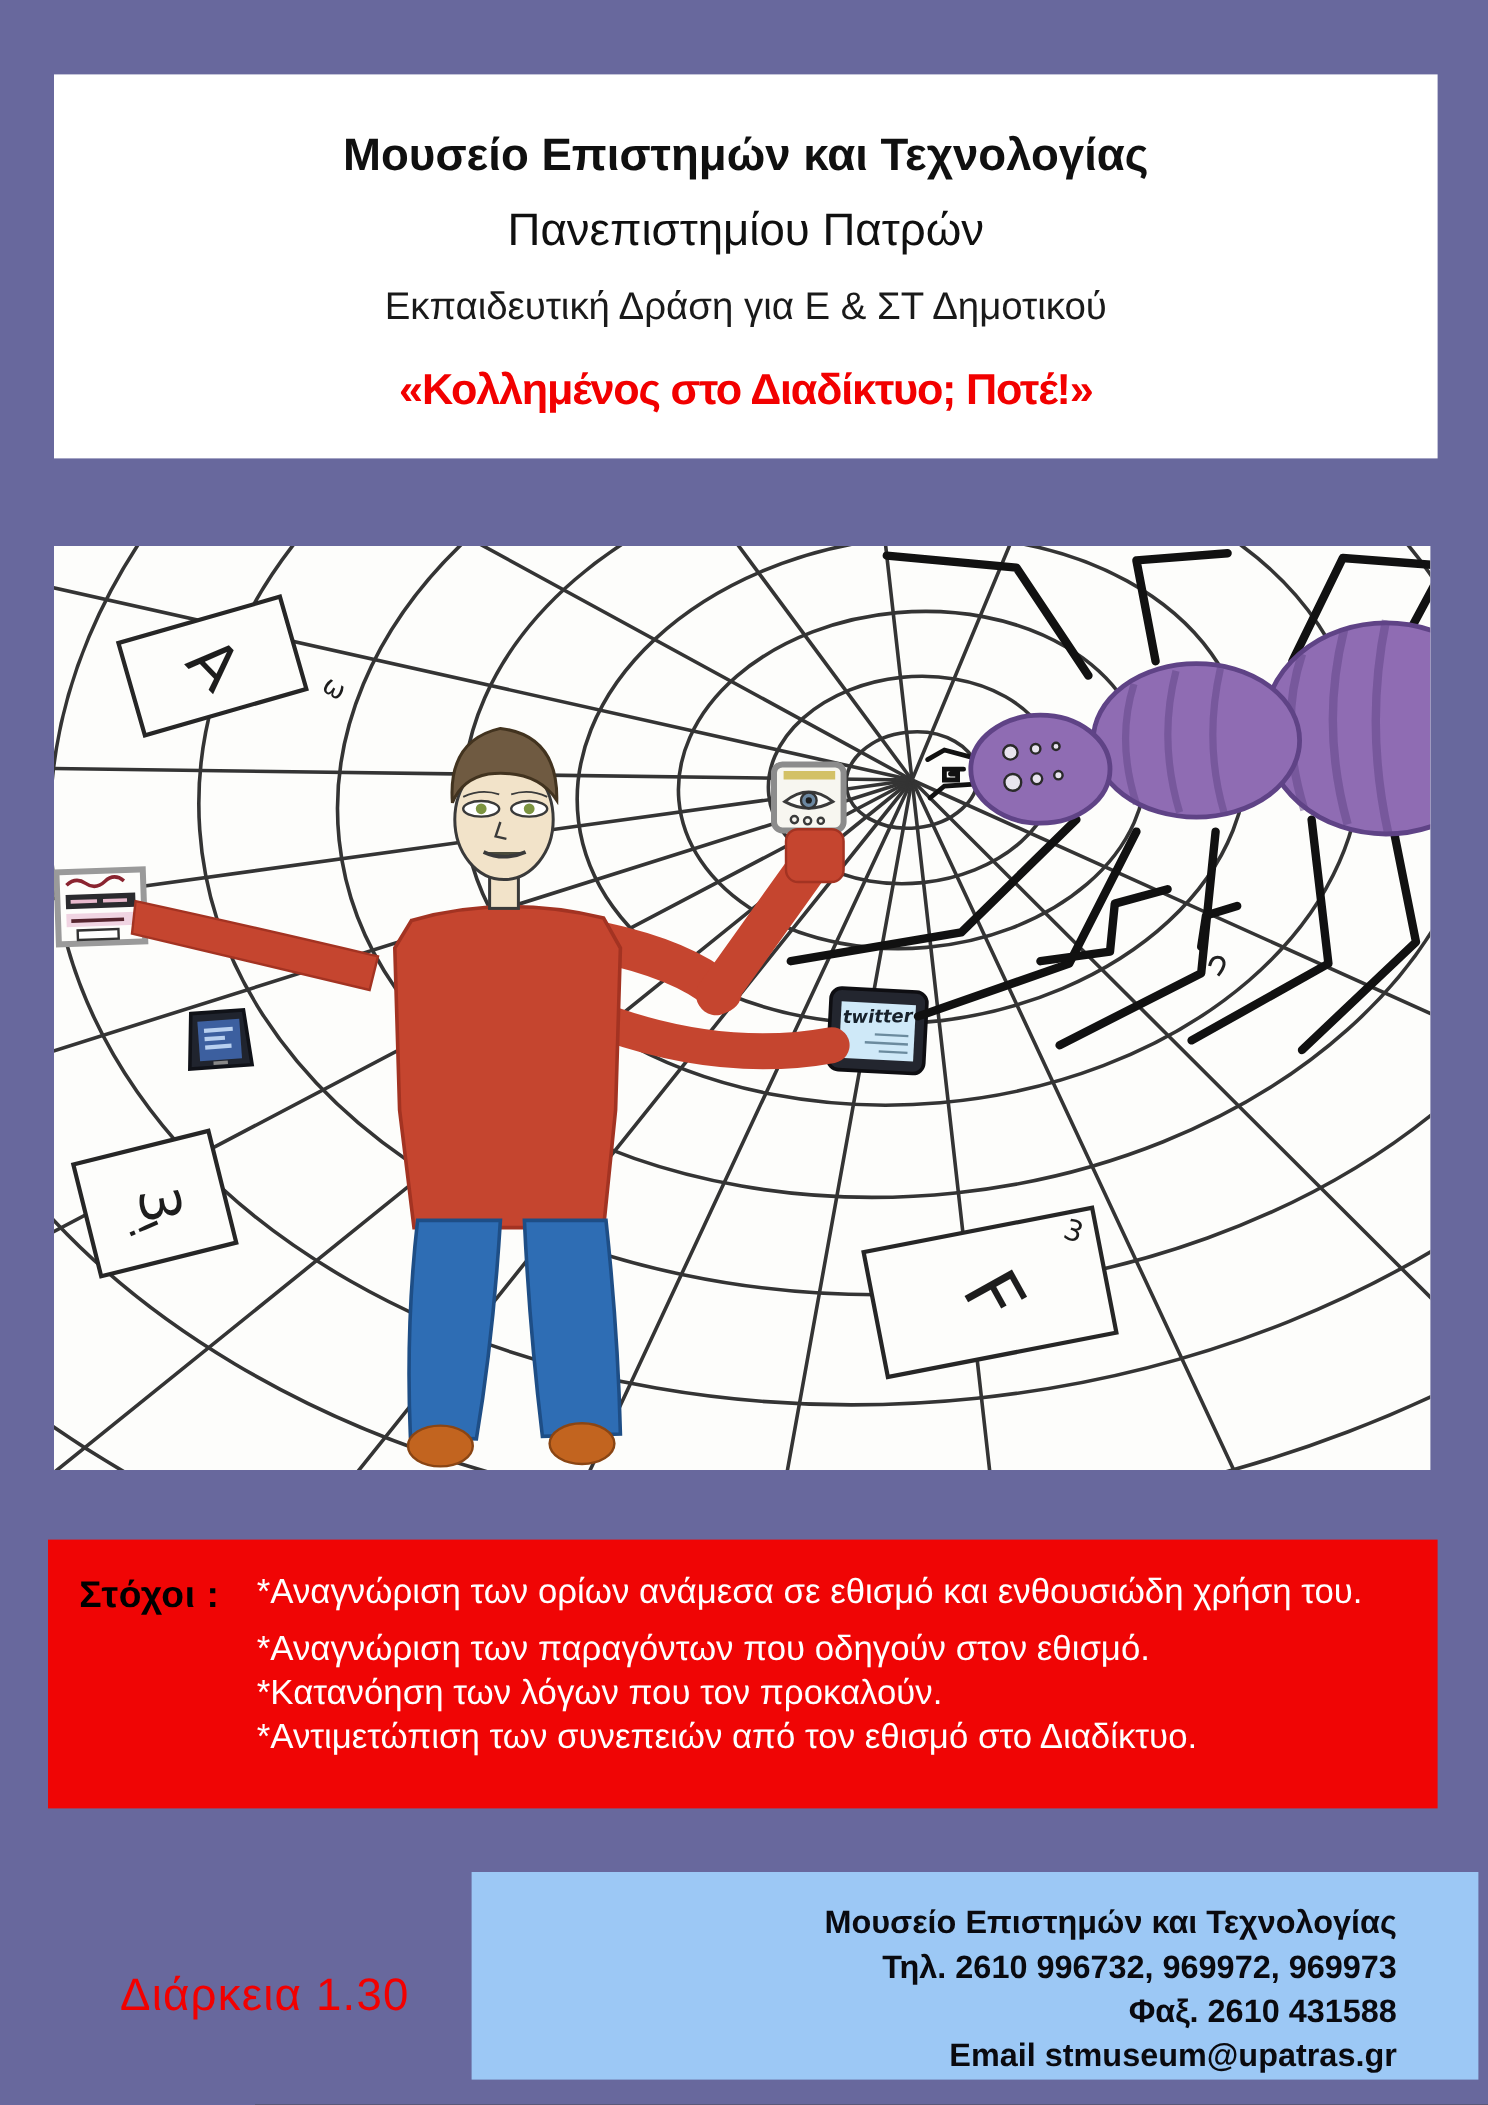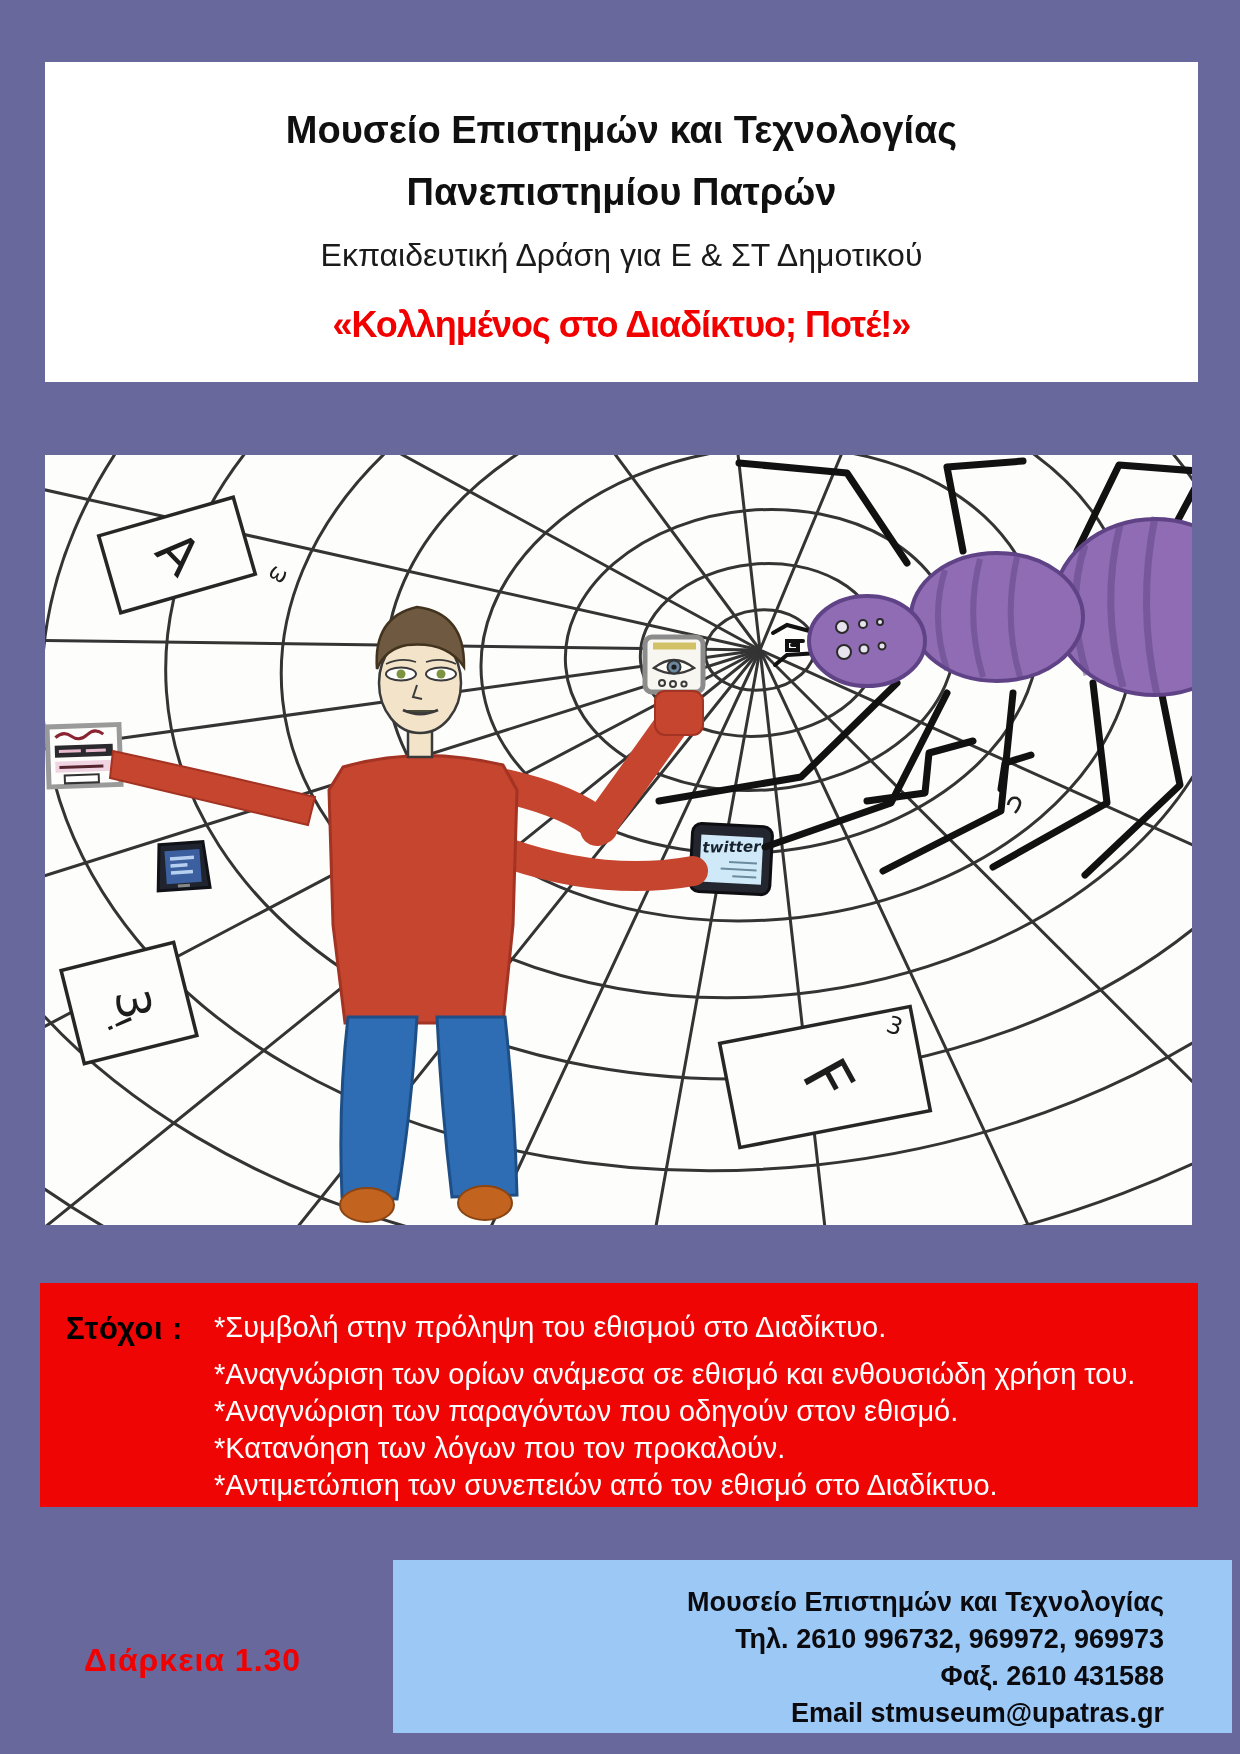--- a/index.html
+++ b/index.html
@@ -10,21 +10,21 @@
     font-family:"Liberation Sans", sans-serif;
     overflow:hidden;
     margin:0 auto;
   }
   .header-box{
     position:absolute;left:45px;top:62px;width:1153px;height:320px;
     background:#ffffff;text-align:center;box-sizing:border-box;
     padding-top:46px;
   }
   .museum-title{font-size:38px;font-weight:bold;color:#101010;line-height:44px;}
-  .university-title{font-size:38px;font-weight:bold;color:#101010;line-height:44px;margin-top:18px;}
+  .university-title{font-size:38px;font-weight:normal;color:#101010;line-height:44px;margin-top:18px;}
   .subtitle{font-size:32px;color:#1a1a1a;line-height:34px;margin-top:24px;}
   .slogan{font-size:36px;font-weight:bold;color:var(--accent-red,#F20000);line-height:54px;margin-top:26px;letter-spacing:-1px;}
   .illustration-box{
     position:absolute;left:45px;top:455px;width:1147px;height:770px;
     background:#fdfdfb;overflow:hidden;
   }
   .illustration-box svg{display:block;}
   .goals-box{
     position:absolute;left:40px;top:1283px;width:1158px;height:224px;
     background:var(--red-box,#F00505);
@@ -32,22 +32,22 @@
     padding:28px 18px 0 26px;
   }
   .goals-heading{
     width:148px;flex:0 0 148px;
     font-size:31px;font-weight:bold;color:#000000;letter-spacing:0.5px;
   }
   .goals-list{flex:1;color:#ffffff;font-size:29px;}
   .goal-item{line-height:33px;margin-bottom:4px;}
   .goal-item:first-child{margin-bottom:14px;}
   .duration-label{
-    position:absolute;left:84px;top:1642px;
-    font-size:32px;font-weight:bold;color:var(--accent-red,#F20000);
+    position:absolute;left:100px;top:1642px;
+    font-size:38px;font-weight:normal;color:var(--accent-red,#F20000);
     letter-spacing:1px;
   }
   .contact-box{
     position:absolute;left:393px;top:1560px;width:839px;height:173px;
     background:var(--blue-box,#9CC8F5);
     box-sizing:border-box;text-align:right;
     padding:24px 68px 0 0;
     color:var(--text-dark,#0a0a0f);
     font-weight:bold;font-size:27px;
   }
@@ -211,21 +211,20 @@
             <circle cx="819" cy="194" r="4.5"></circle>
             <circle cx="837" cy="191" r="3.5"></circle>
         </g>
       </g>
     </svg>
   </section>
 
   <section class="goals-box">
     <div class="goals-heading">Στόχοι :</div>
     <div class="goals-list">
-      <div class="goal-item">*Συμβολή στην πρόληψη του εθισμού στο Διαδίκτυο.</div>
       <div class="goal-item">*Αναγνώριση των ορίων ανάμεσα σε εθισμό και ενθουσιώδη χρήση του.</div>
       <div class="goal-item">*Αναγνώριση των παραγόντων που οδηγούν στον εθισμό.</div>
       <div class="goal-item">*Κατανόηση των λόγων που τον προκαλούν.</div>
       <div class="goal-item">*Αντιμετώπιση των συνεπειών από τον εθισμό στο Διαδίκτυο.</div>
     </div>
   </section>
 
   <div class="duration-label">Διάρκεια  1.30</div>
 
   <section class="contact-box">

